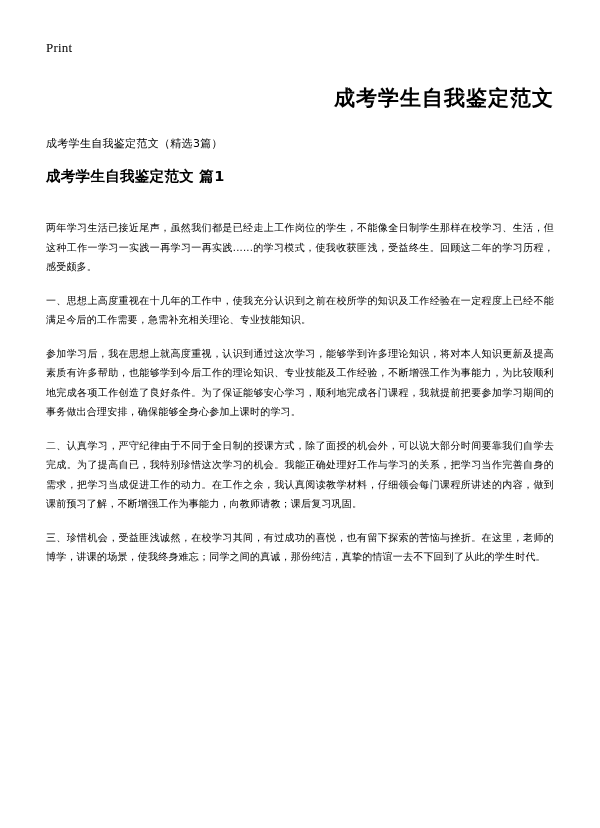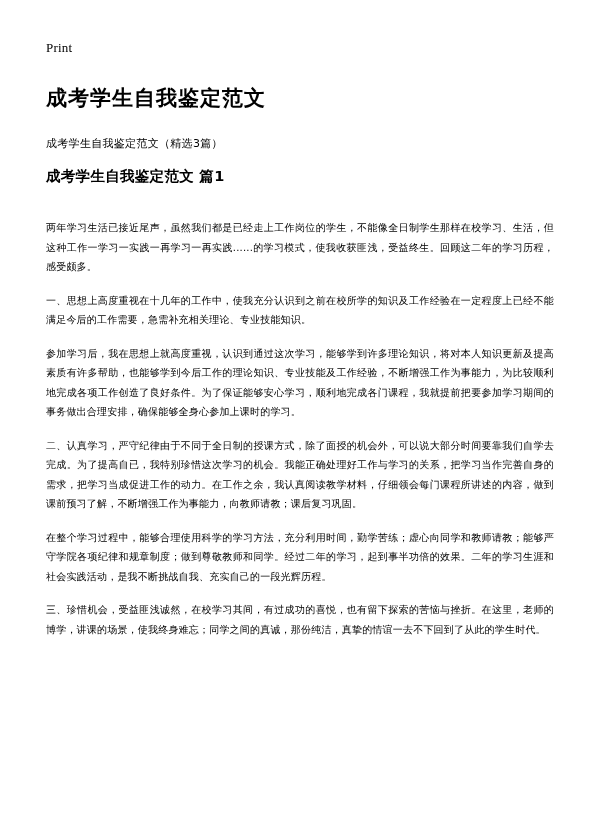--- a/index.html
+++ b/index.html
@@ -24,21 +24,21 @@
   }
   .print-link {
     font-size: 13px;
     color: #000;
     padding-top: 40px;
     padding-bottom: 6px;
     letter-spacing: 0.2px;
     font-family: "Liberation Serif", serif;
   }
   .doc-title {
-    text-align: left;
+    text-align: right;
     font-size: 21px;
     font-weight: bold;
     margin-top: 22px;
     margin-bottom: 24px;
     letter-spacing: 1px;
   }
   .subtitle {
     font-size: 11px;
     margin-bottom: 16px;
     letter-spacing: 0.3px;
@@ -70,16 +70,15 @@
   <h1 class="doc-title">成考学生自我鉴定范文</h1>
 
   <div class="subtitle">成考学生自我鉴定范文（精选3篇）</div>
 
   <div class="section-head">成考学生自我鉴定范文 篇1</div>
 
   <p class="para">两年学习生活已接近尾声，虽然我们都是已经走上工作岗位的学生，不能像全日制学生那样在校学习、生活，但这种工作一学习一实践一再学习一再实践......的学习模式，使我收获匪浅，受益终生。回顾这二年的学习历程，感受颇多。</p>
   <p class="para">一、思想上高度重视在十几年的工作中，使我充分认识到之前在校所学的知识及工作经验在一定程度上已经不能满足今后的工作需要，急需补充相关理论、专业技能知识。</p>
   <p class="para">参加学习后，我在思想上就高度重视，认识到通过这次学习，能够学到许多理论知识，将对本人知识更新及提高素质有许多帮助，也能够学到今后工作的理论知识、专业技能及工作经验，不断增强工作为事能力，为比较顺利地完成各项工作创造了良好条件。为了保证能够安心学习，顺利地完成各门课程，我就提前把要参加学习期间的事务做出合理安排，确保能够全身心参加上课时的学习。</p>
   <p class="para">二、认真学习，严守纪律由于不同于全日制的授课方式，除了面授的机会外，可以说大部分时间要靠我们自学去完成。为了提高自已，我特别珍惜这次学习的机会。我能正确处理好工作与学习的关系，把学习当作完善自身的需求，把学习当成促进工作的动力。在工作之余，我认真阅读教学材料，仔细领会每门课程所讲述的内容，做到课前预习了解，不断增强工作为事能力，向教师请教；课后复习巩固。</p>
-  <p class="para">在整个学习过程中，能够合理使用科学的学习方法，充分利用时间，勤学苦练；虚心向同学和教师请教；能够严守学院各项纪律和规章制度；做到尊敬教师和同学。经过二年的学习，起到事半功倍的效果。二年的学习生涯和社会实践活动，是我不断挑战自我、充实自己的一段光辉历程。</p>
   <p class="para">三、珍惜机会，受益匪浅诚然，在校学习其间，有过成功的喜悦，也有留下探索的苦恼与挫折。在这里，老师的博学，讲课的场景，使我终身难忘；同学之间的真诚，那份纯洁，真挚的情谊一去不下回到了从此的学生时代。</p>
 
 </div>
 
 </body></html>

